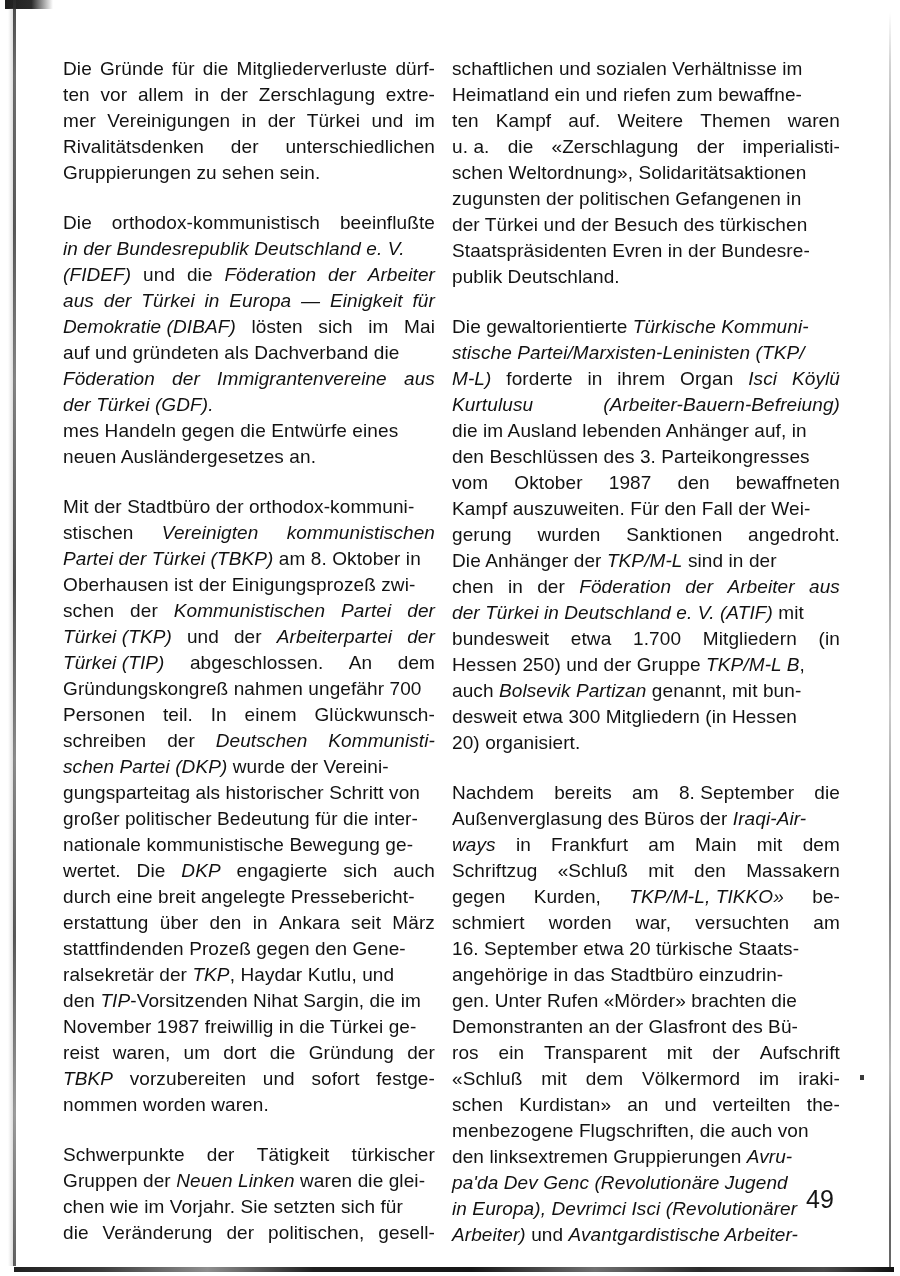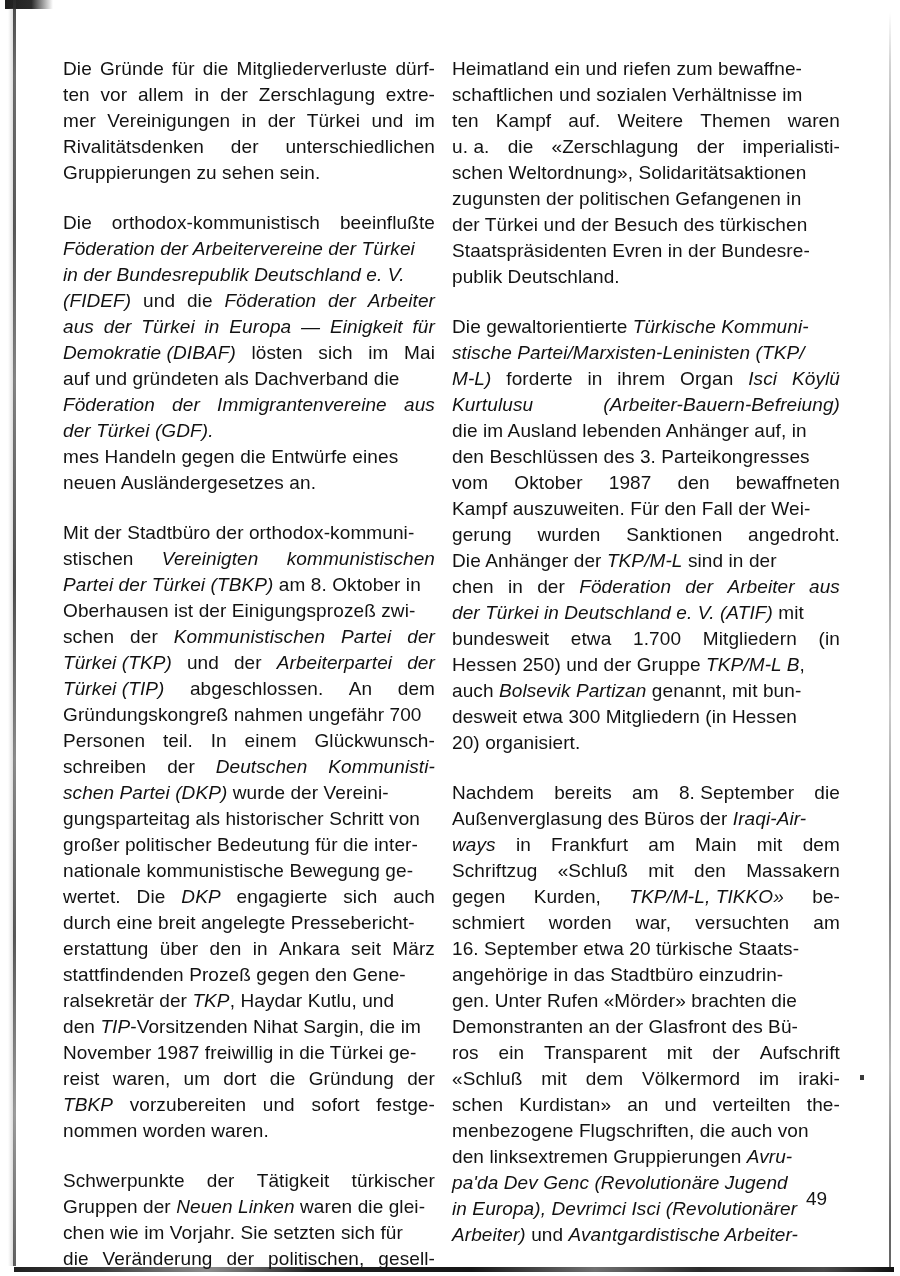--- a/index.html
+++ b/index.html
@@ -93,21 +93,21 @@
     letter-spacing: .1px;
   }
   .ln.last { justify-content: flex-start; }
   .ln > span { display: inline-block; }
   .it { font-style: italic; }
 
   #page-number {
     position: absolute;
     left: 806px;
     top: 1186px;
-    font-size: 19px;
+    font-size: 25px;
     line-height: 26px;
     color: #141414;
   }
 </style>
 </head>
 <body>
 
 <div id="page">
 
   <div class="scan-corner-top"></div>
@@ -120,21 +120,20 @@
   <div class="column" id="col-left">
       <div class="para">
         <div class="ln"><span>Die</span><span>Gründe</span><span>für</span><span>die</span><span>Mitgliederverluste</span><span>dürf-</span></div>
         <div class="ln"><span>ten</span><span>vor</span><span>allem</span><span>in</span><span>der</span><span>Zerschlagung</span><span>extre-</span></div>
         <div class="ln"><span>mer</span><span>Vereinigungen</span><span>in</span><span>der</span><span>Türkei</span><span>und</span><span>im</span></div>
         <div class="ln"><span>Rivalitätsdenken</span><span>der</span><span>unterschiedlichen</span></div>
         <div class="ln last"><span>Gruppierungen zu sehen sein.</span></div>
       </div>
       <div class="para">
         <div class="ln"><span>Die</span><span>orthodox-kommunistisch</span><span>beeinflußte</span></div>
-        <div class="ln last"><span class="it">Föderation der Arbeitervereine der Türkei</span></div>
         <div class="ln last"><span class="it">in der Bundesrepublik Deutschland e. V.</span></div>
         <div class="ln"><span class="it">(FIDEF)</span><span>und</span><span>die</span><span class="it">Föderation</span><span class="it">der</span><span class="it">Arbeiter</span></div>
         <div class="ln"><span class="it">aus</span><span class="it">der</span><span class="it">Türkei</span><span class="it">in</span><span class="it">Europa</span><span class="it">—</span><span class="it">Einigkeit</span><span class="it">für</span></div>
         <div class="ln"><span class="it">Demokratie (DIBAF)</span><span>lösten</span><span>sich</span><span>im</span><span>Mai</span></div>
         <div class="ln last"><span>auf und gründeten als Dachverband die</span></div>
         <div class="ln"><span class="it">Föderation</span><span class="it">der</span><span class="it">Immigrantenvereine</span><span class="it">aus</span></div>
         <div class="ln last"><span class="it">der Türkei (GDF).</span></div>
         <div class="ln last"><span>mes Handeln gegen die Entwürfe eines</span></div>
         <div class="ln last"><span>neuen Ausländergesetzes an.</span></div>
       </div>
@@ -166,22 +165,22 @@
       </div>
       <div class="para">
         <div class="ln"><span>Schwerpunkte</span><span>der</span><span>Tätigkeit</span><span>türkischer</span></div>
         <div class="ln last"><span>Gruppen der </span><span class="it">Neuen Linken</span><span> waren die glei-</span></div>
         <div class="ln last"><span>chen wie im Vorjahr. Sie setzten sich für</span></div>
         <div class="ln"><span>die</span><span>Veränderung</span><span>der</span><span>politischen,</span><span>gesell-</span></div>
       </div>
     </div>
   <div class="column" id="col-right">
       <div class="para">
+        <div class="ln last"><span>schaftlichen und sozialen Verhältnisse im</span></div>
         <div class="ln last"><span>Heimatland ein und riefen zum bewaffne-</span></div>
-        <div class="ln last"><span>schaftlichen und sozialen Verhältnisse im</span></div>
         <div class="ln"><span>ten</span><span>Kampf</span><span>auf.</span><span>Weitere</span><span>Themen</span><span>waren</span></div>
         <div class="ln"><span>u. a.</span><span>die</span><span>«Zerschlagung</span><span>der</span><span>imperialisti-</span></div>
         <div class="ln last"><span>schen Weltordnung», Solidaritätsaktionen</span></div>
         <div class="ln last"><span>zugunsten der politischen Gefangenen in</span></div>
         <div class="ln last"><span>der Türkei und der Besuch des türkischen</span></div>
         <div class="ln last"><span>Staatspräsidenten Evren in der Bundesre-</span></div>
         <div class="ln last"><span>publik Deutschland.</span></div>
       </div>
       <div class="para">
         <div class="ln last"><span>Die gewaltorientierte </span><span class="it">Türkische Kommuni-</span></div>

